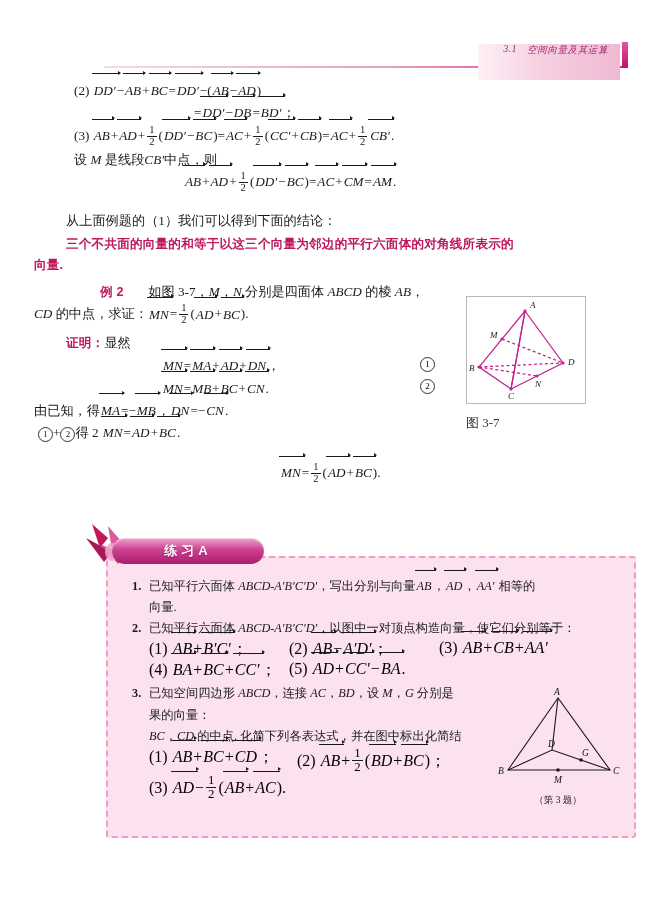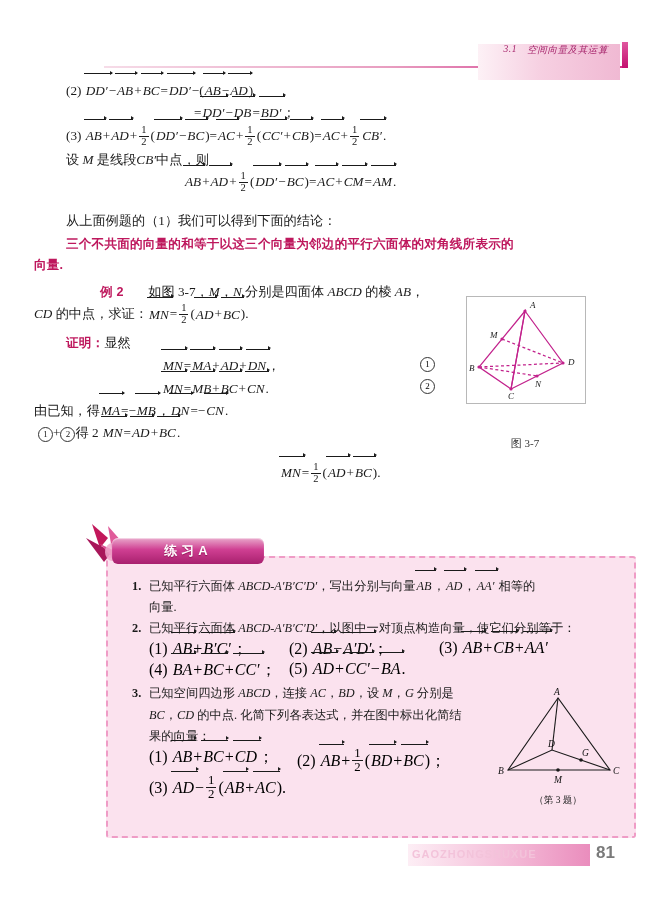--- a/index.html
+++ b/index.html
@@ -35,21 +35,21 @@
     position:absolute;right:22px;top:-2px;width:6px;height:26px;
     background:linear-gradient(to bottom,#e0579f,#c3106f);
   }
 
   
   .content{position:absolute;left:0;top:80px;width:650px;}
   .line{
     font-size:13.2px;line-height:1.62;color:#1a1a1a;
     margin:0 0 1px 0;white-space:nowrap;
   }
-  .indent{padding-left:66px;}
+  .indent{padding-left:66px;margin-left:8px;}
   .pinktext{color:#be185d;font-weight:bold;font-family:"Liberation Sans",sans-serif;font-size:12.6px;letter-spacing:.2px;}
   .cn{font-family:"Liberation Serif","DejaVu Serif",serif;}
 
   
   .vec{position:relative;display:inline-block;font-style:italic;padding:0 1px;}
   .vec::after{
     content:"";position:absolute;left:-1px;right:-3px;top:-0.50em;height:0;
     border-top:1.1px solid #1a1a1a;
   }
   .vec::before{
@@ -69,37 +69,37 @@
     border:1.1px solid #333;border-radius:50%;text-align:center;
     font-size:9px;font-style:normal;
   }
 
   
   .fig37{
     position:absolute;left:466px;top:296px;width:118px;height:106px;
     border:1px solid #b8b8b8;background:#fff;
   }
   .fig37cap{
-    position:absolute;left:466px;top:436px;width:118px;
-    text-align:center;font-size:11px;color:#333;
+    position:absolute;left:466px;top:414px;width:118px;
+    font-size:13px;color:#333;
   }
   .eqmark{position:absolute;left:420px;font-size:11px;}
 
   
   .exbox{
     position:absolute;left:62px;top:556px;width:526px;height:278px;
     background:#fbe2ee;
     border:2px dashed #ef9cc6;
     border-radius:3px;
     margin-left:44px;
   }
   .exbanner{position:absolute;left:78px;top:522px;width:190px;height:48px;}
   .exbanner .pill{
     position:absolute;left:34px;top:16px;width:152px;height:26px;
-    border-radius:6px;
+    border-radius:13px;
     background:linear-gradient(to bottom,#e9a8cb 0%,#cf3f92 45%,#a8206e 100%);
     box-shadow:inset 0 1px 1px rgba(255,255,255,.55);
   }
   .exbanner .pill span{
     position:absolute;left:0;right:0;top:4px;text-align:center;
     color:#fff;font-size:13px;font-weight:bold;letter-spacing:4px;
     font-family:"Liberation Sans",sans-serif;
     text-shadow:0 1px 1px rgba(120,0,60,.6);
   }
   .exlist{position:absolute;left:24px;top:18px;width:480px;}
@@ -255,24 +255,24 @@
         <div>(3) <span class="vec">AB</span>+<span class="vec">CB</span>+<span class="vec">AA′</span></div>
       </div>
       <div class="subrow">
         <div style="width:140px">(4) <span class="vec">BA</span>+<span class="vec">BC</span>+<span class="vec">CC′</span>；</div>
         <div>(5) <span class="vec">AD</span>+<span class="vec">CC′</span>−<span class="vec">BA</span>.</div>
       </div>
 
       <div class="exitem" style="margin-top:2px">
         <span class="exnum">3.</span><span>已知空间四边形 <span class="it">ABCD</span>，连接 <span class="it">AC</span>，<span class="it">BD</span>，设 <span class="it">M</span>，<span class="it">G</span> 分别是</span>
       </div>
+      <div class="exitem exhang">果的向量：</div>
       <div class="exitem exhang">
         <span class="it">BC</span>，<span class="it">CD</span> 的中点. 化简下列各表达式，并在图中标出化简结
       </div>
-      <div class="exitem exhang">果的向量：</div>
       <div class="subrow">
         <div style="width:148px">(1) <span class="vec">AB</span>+<span class="vec">BC</span>+<span class="vec">CD</span>；</div>
         <div>(2) <span class="vec">AB</span>+<span class="frac"><span class="num">1</span><span class="den">2</span></span>(<span class="vec">BD</span>+<span class="vec">BC</span>)；</div>
       </div>
       <div class="subrow">
         <div>(3) <span class="vec">AD</span>−<span class="frac"><span class="num">1</span><span class="den">2</span></span>(<span class="vec">AB</span>+<span class="vec">AC</span>).</div>
       </div>
     </div>
 
     <div class="fig3">
@@ -305,19 +305,14 @@
       <path d="M30 4 L44 20 L34 28 Z" fill="#e05b9a"></path>
       <path d="M8 16 L34 30 L26 40 Z" fill="#a8175a"></path>
       <path d="M22 22 L48 34 L40 42 Z" fill="#d94e92"></path>
       <ellipse cx="34" cy="30" rx="7" ry="9" fill="#f0a8cd" opacity=".85"></ellipse>
     </svg>
     <div class="pill">
       <span>练习A</span>
     </div>
   </div>
 
-  <div class="footer">
-    <div class="footbar"></div>
-    <div class="footword">GAOZHONGSHUXUE</div>
-    <div class="pagenum">81</div>
-  </div>
 
 </div>
 
 </body></html>

